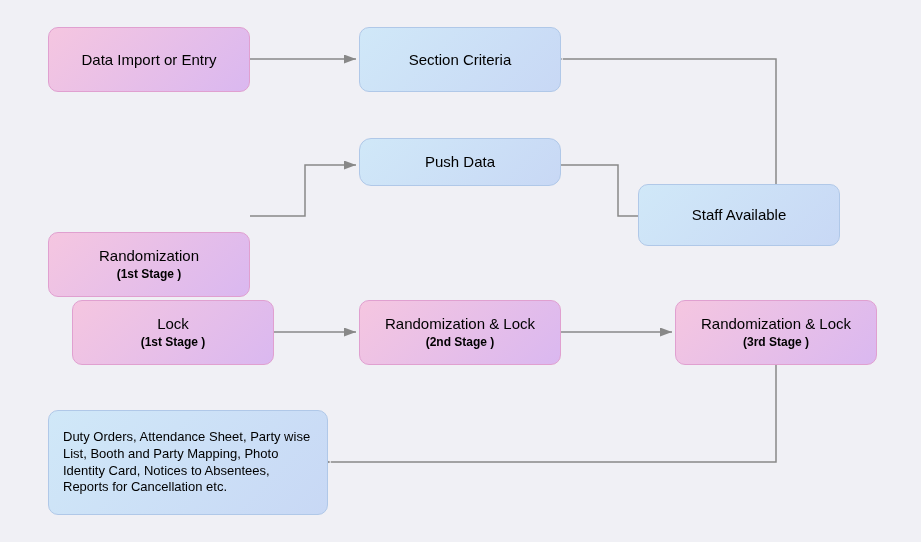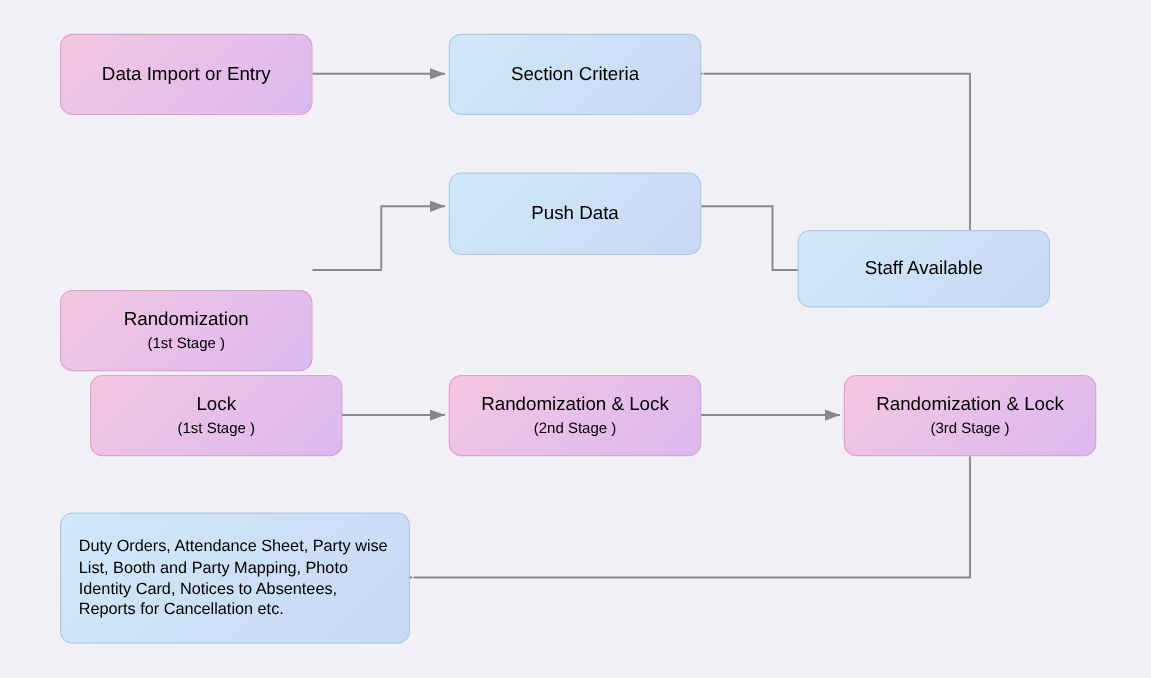--- a/index.html
+++ b/index.html
@@ -24,21 +24,21 @@
       align-items: center;
       justify-content: center;
       text-align: center;
       font-size: 15px;
       font-weight: 500;
       padding: 8px 12px;
       line-height: 1.3;
     }
     .node .sub {
       font-size: 12px;
-      font-weight: 400;
+      font-weight: 700;
       margin-top: 2px;
     }
     
     .node-pink {
       background: linear-gradient(135deg, #f5c6e0 0%, #dab8f0 100%);
       border: 1px solid #e0a0d0;
     }
     
     .node-blue {
       background: linear-gradient(135deg, #d0e8f8 0%, #c8d8f5 100%);
@@ -96,21 +96,21 @@
   </svg>
 
   <div class="node node-blue" style="left:359px;top:27px;width:202px;height:65px;">
     <span>Section Criteria</span>
   </div>
 
   <div class="node node-pink" style="left:48px;top:27px;width:202px;height:65px;">
     <span>Data Import or Entry</span>
   </div>
 
-  <div class="node node-blue" style="left:359px;top:138px;width:202px;height:66px;">
+  <div class="node node-blue" style="left:359px;top:138px;width:202px;height:48px;border-radius:12px;">
     <span>Push Data</span>
   </div>
 
   <div class="node node-blue" style="left:638px;top:184px;width:202px;height:62px;padding-left:12px;">
     <span>Staff Available</span>
   </div>
 
   <div class="node node-pink" style="left:48px;top:184px;width:202px;height:65px;margin-top:48px;">
     <span>Randomization</span>
     <span class="sub">(1st Stage )</span>

